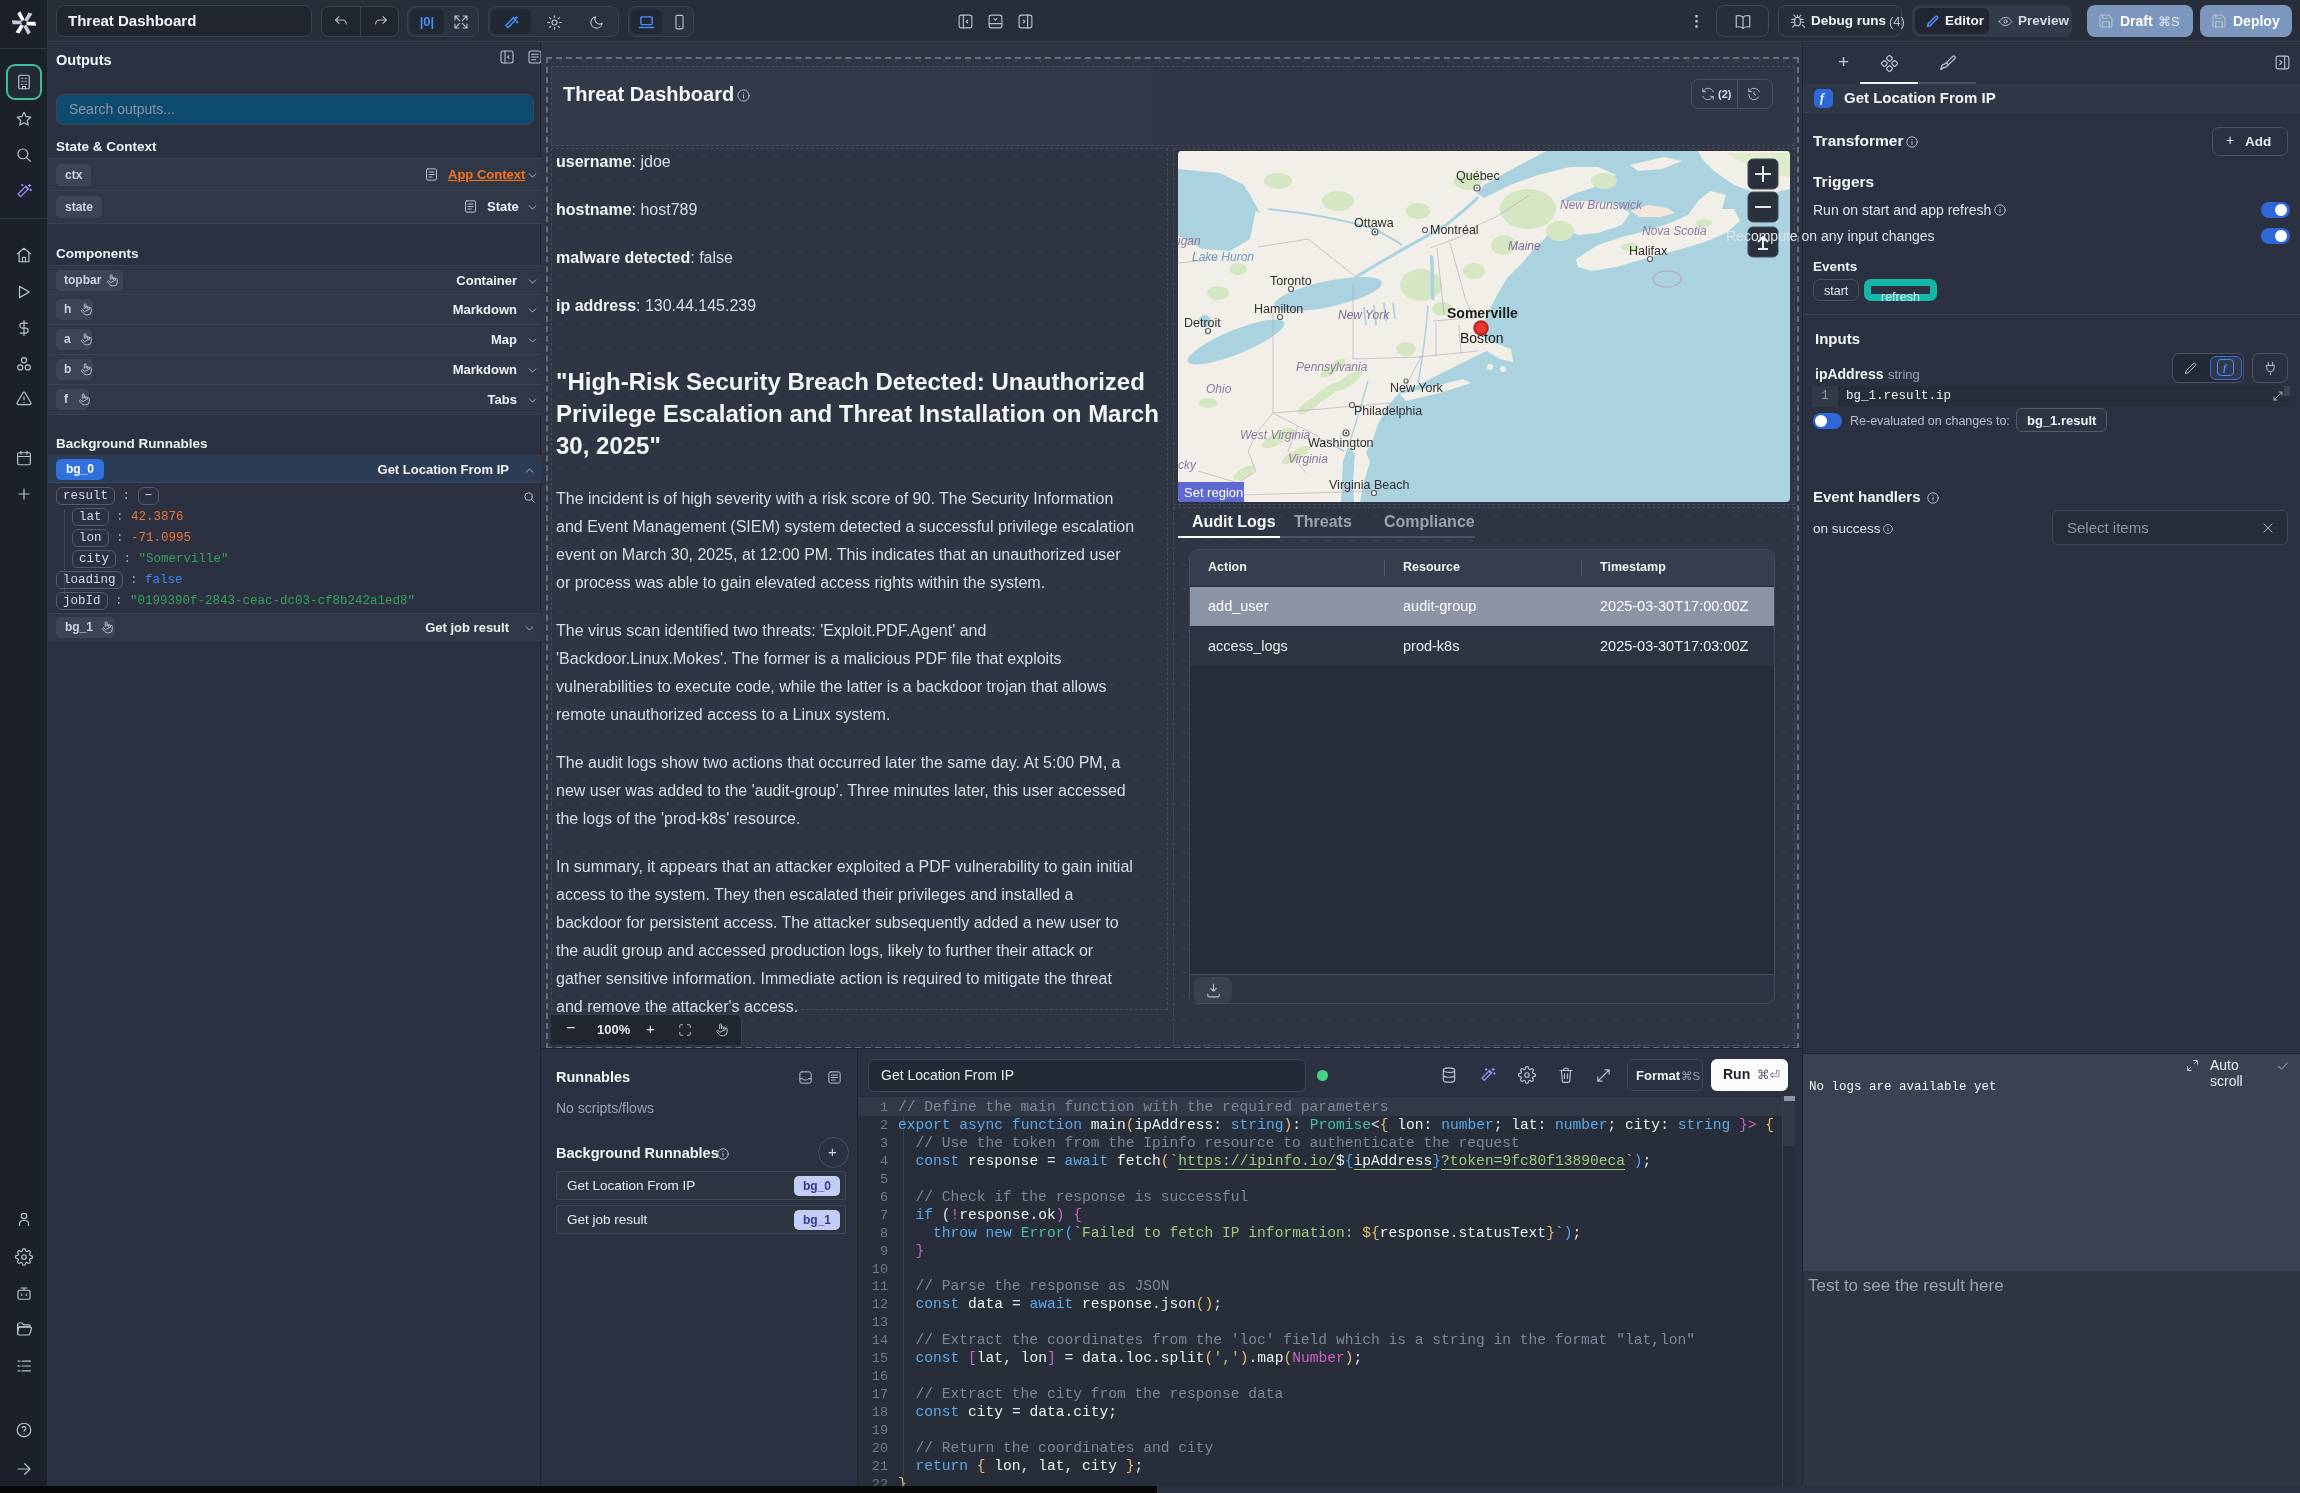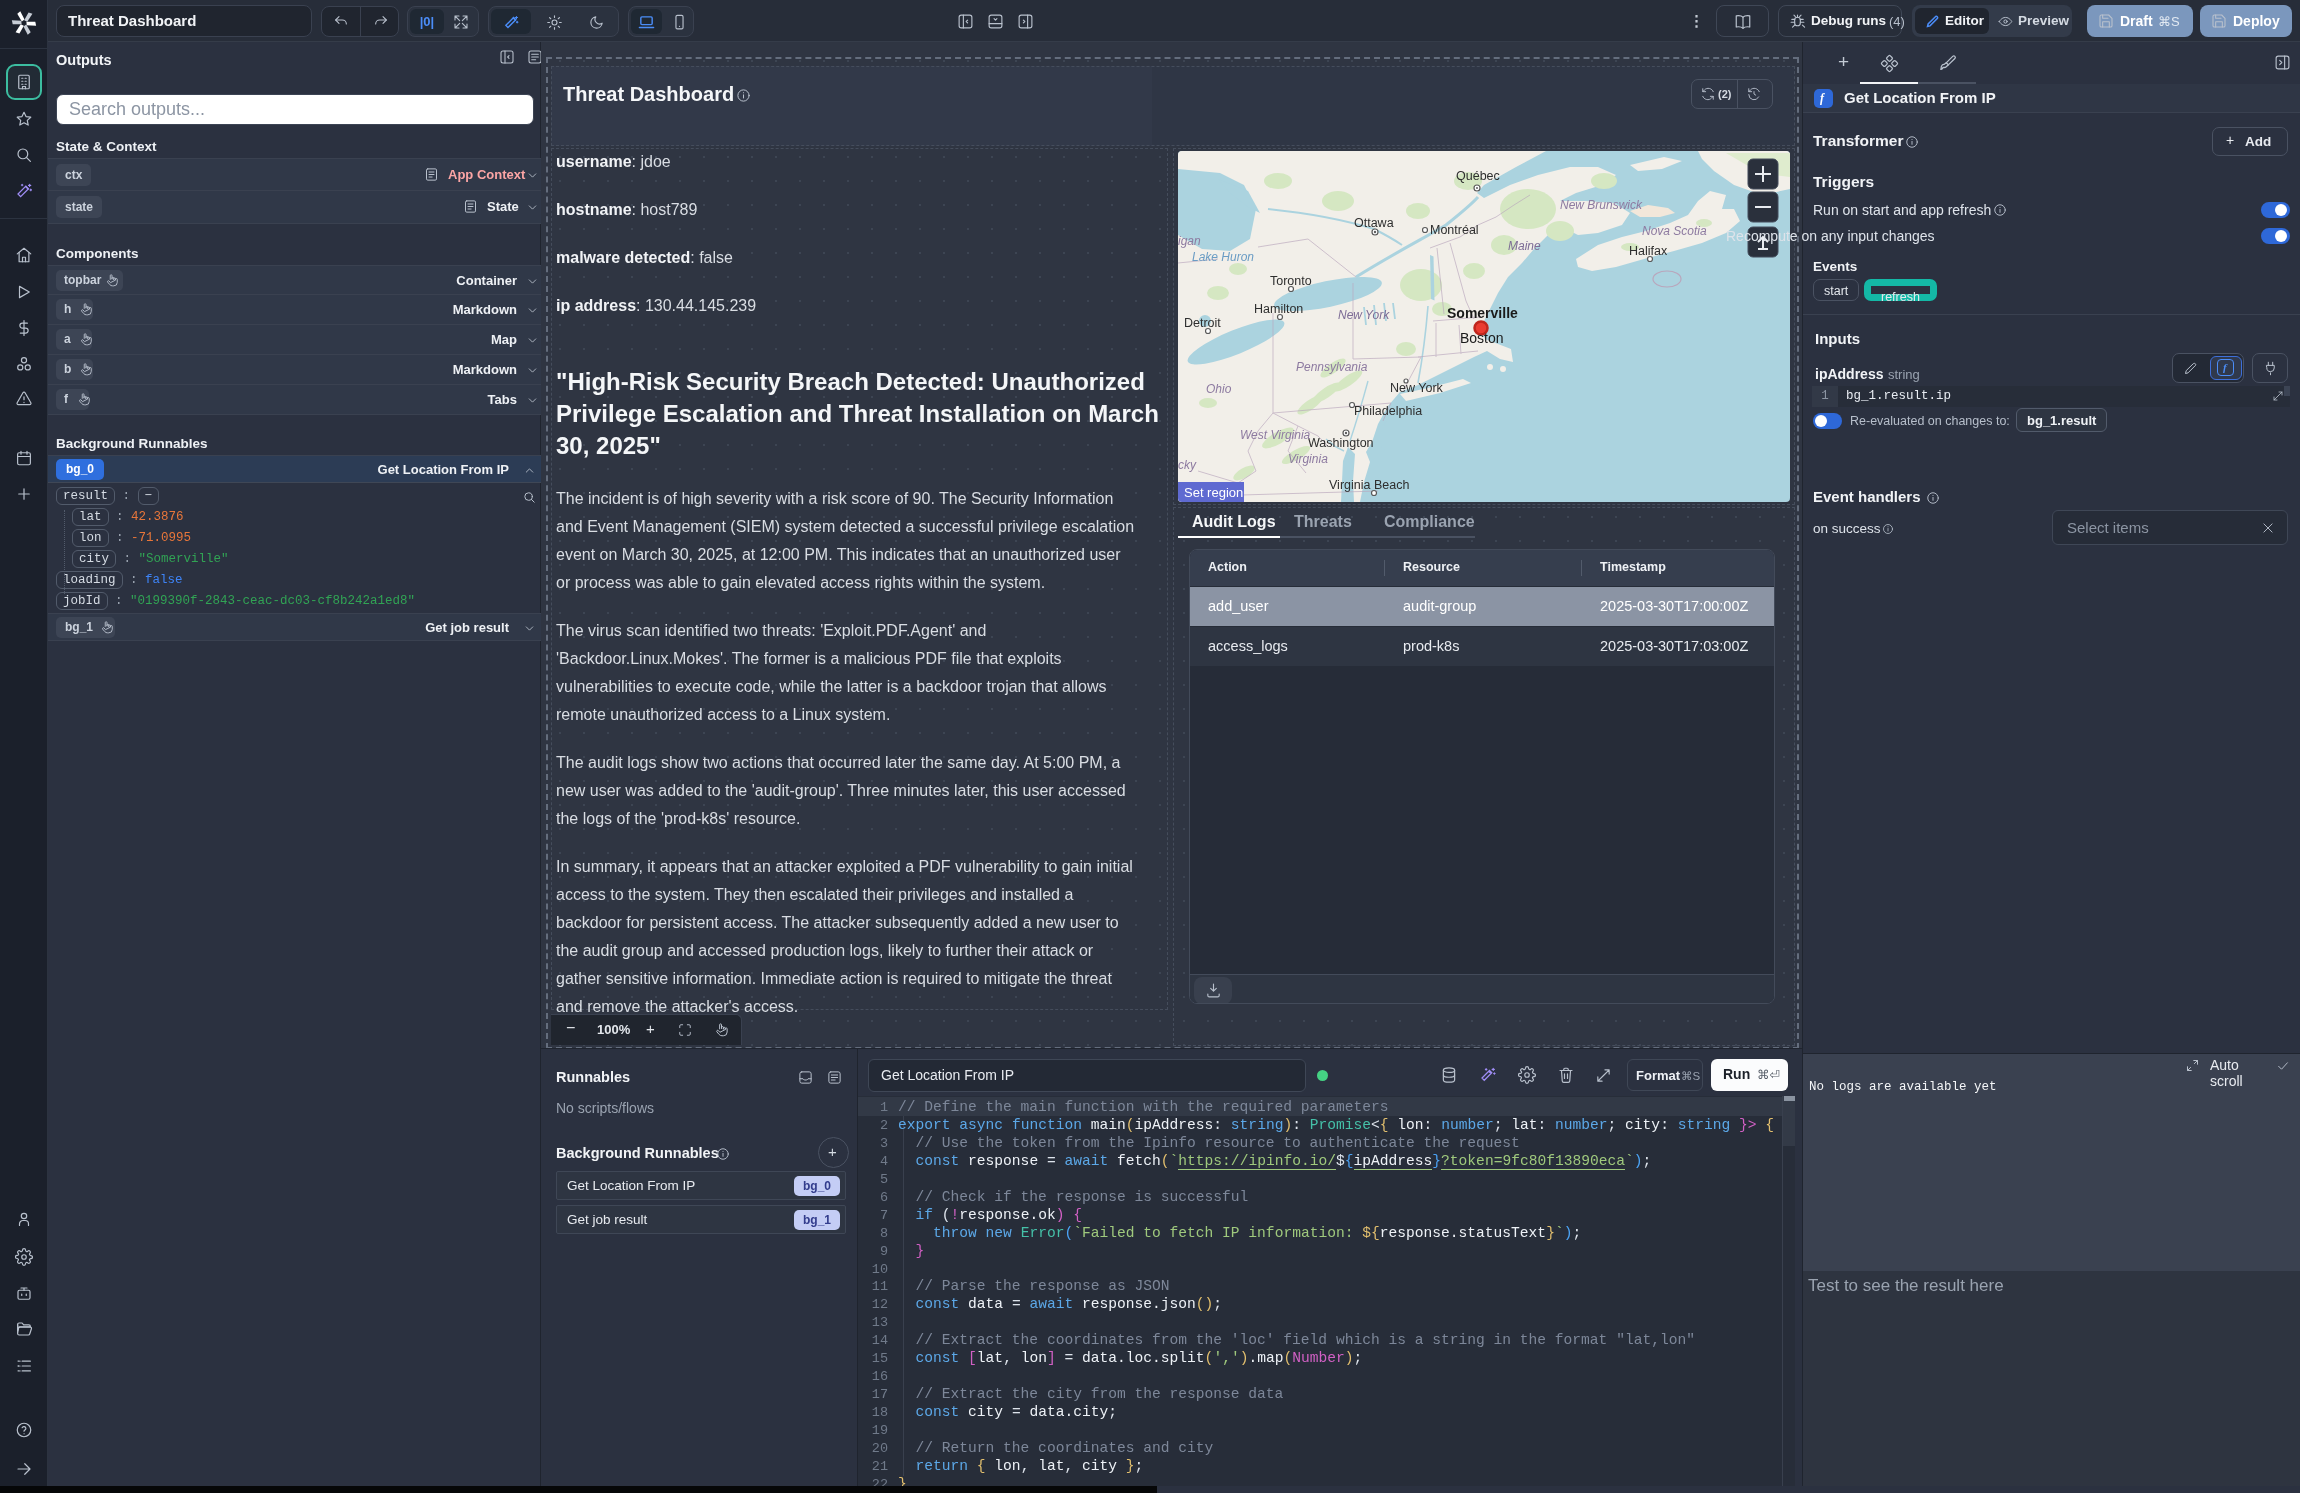--- a/index.html
+++ b/index.html
@@ -238,30 +238,30 @@
   <span class="abs b" style="left:56px;top:52px;color:#f1f3f6;font-size:14.5px;">Outputs</span>
   <svg class="abs" style="left:499px;top:49px;" width="16" height="16" viewBox="0 0 24 24">
       <rect x="3" y="3" width="18" height="18" rx="3" class="ico"></rect>
       <path class="ico" d="M9 3v18"></path>
       <path class="ico" d="m15 10-2 2 2 2"></path>
     </svg>
   <svg class="abs" style="left:527px;top:49px;" width="16" height="16" viewBox="0 0 24 24">
       <rect x="3" y="3" width="18" height="18" rx="3" class="ico"></rect>
       <path class="ico" d="M7 8h10M7 12h10M7 16h6"></path>
     </svg>
-  <div class="abs" style="left:56px;top:94px;width:478px;height:31px;background:#ffffff;border:1px solid #3c4454;border-radius:7px;color:#8c95a3;font-size:18px;line-height:29px;padding-left:12px;">Search outputs...</div>
+  <div class="abs" style="left:56px;top:94px;width:478px;height:31px;background:#0c4a6e;border:1px solid #3c4454;border-radius:7px;color:#8c95a3;font-size:14px;line-height:29px;padding-left:12px;">Search outputs...</div>
   <span class="abs b" style="left:56px;top:139px;color:#eef1f5;font-size:13.5px;">State &amp; Context</span>
 
   <div class="abs" style="left:48px;top:158px;width:493px;height:33px;background:#303848;border-top:1px solid #3a4150;border-bottom:1px solid #3a4150;">
     <div class="abs" style="left:8px;top:5px;height:22px;background:#3d4555;border-radius:5px;color:#ccd3dd;font-size:12px;font-weight:bold;line-height:22px;padding:0 9px;">ctx</div>
     <svg class="abs" style="left:376px;top:8px;" width="15" height="15" viewBox="0 0 24 24">
         <rect x="4" y="3" width="16" height="18" rx="2" class="ico"></rect>
         <path class="ico" d="M8 8h8M8 12h8M8 16h5"></path>
       </svg>
-    <span class="abs b" style="left:400px;top:8px;color:#fca5a5;font-size:13px;white-space:nowrap;">App Context</span>
+    <span class="abs b" style="left:400px;top:8px;color:#f97316;font-size:13px;white-space:nowrap;text-decoration:underline;">App Context</span>
     <svg class="abs" style="left:478px;top:10px;" width="13" height="13" viewBox="0 0 24 24">
         <path class="ico" stroke="#8c95a3" stroke-width="2.4" d="m6 9 6 6 6-6"></path>
       </svg>
   </div>
 
   <div class="abs" style="left:48px;top:191px;width:493px;height:33px;background:#303848;border-bottom:1px solid #3a4150;">
     <div class="abs" style="left:8px;top:5px;height:22px;background:#3d4555;border-radius:5px;color:#ccd3dd;font-size:12px;font-weight:bold;line-height:22px;padding:0 9px;">state</div>
     <svg class="abs" style="left:415px;top:8px;" width="15" height="15" viewBox="0 0 24 24">
         <rect x="4" y="3" width="16" height="18" rx="2" class="ico"></rect>
         <path class="ico" d="M8 8h8M8 12h8M8 16h5"></path>

